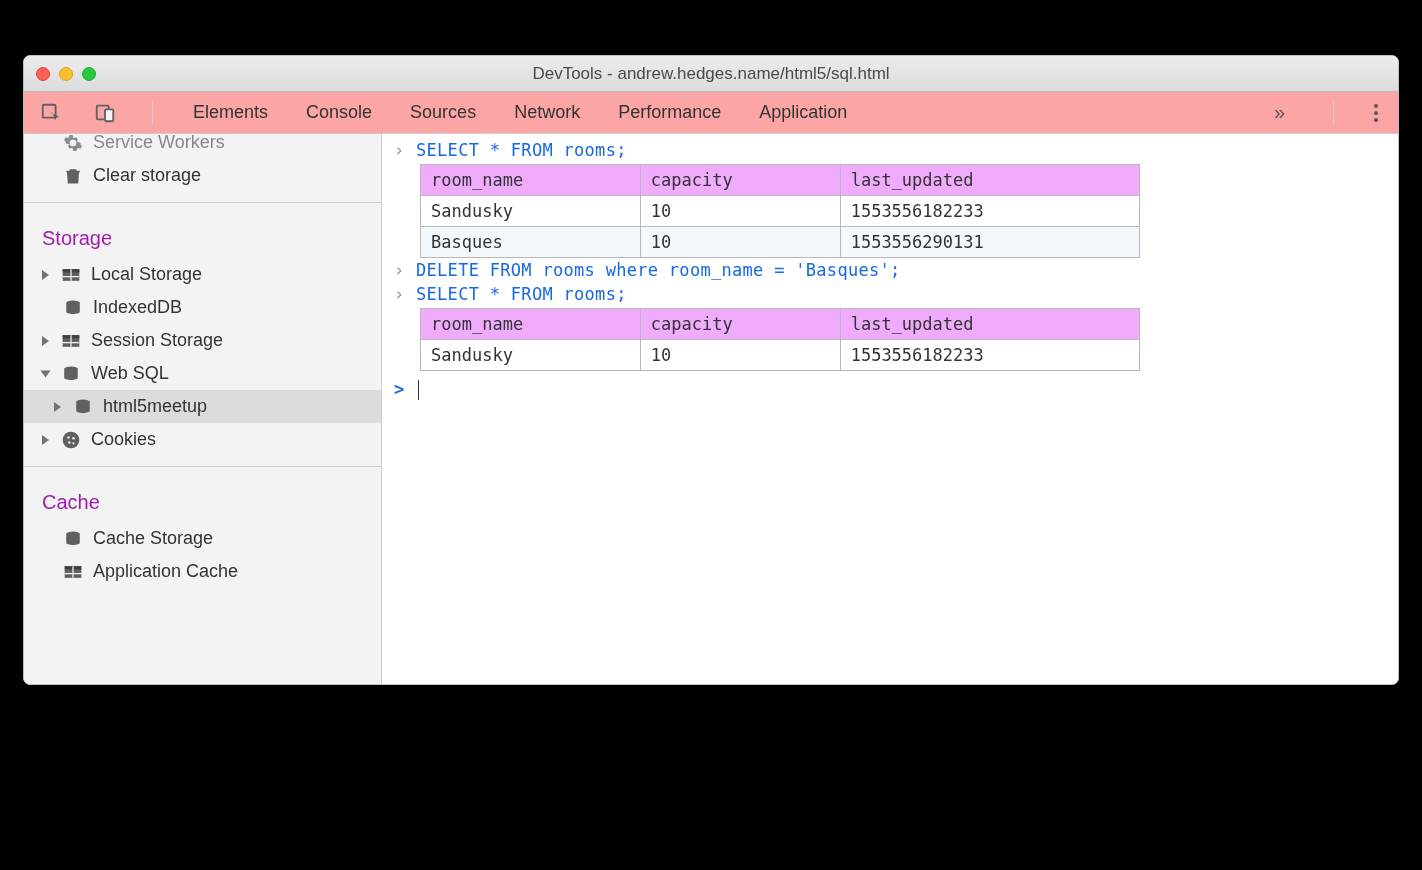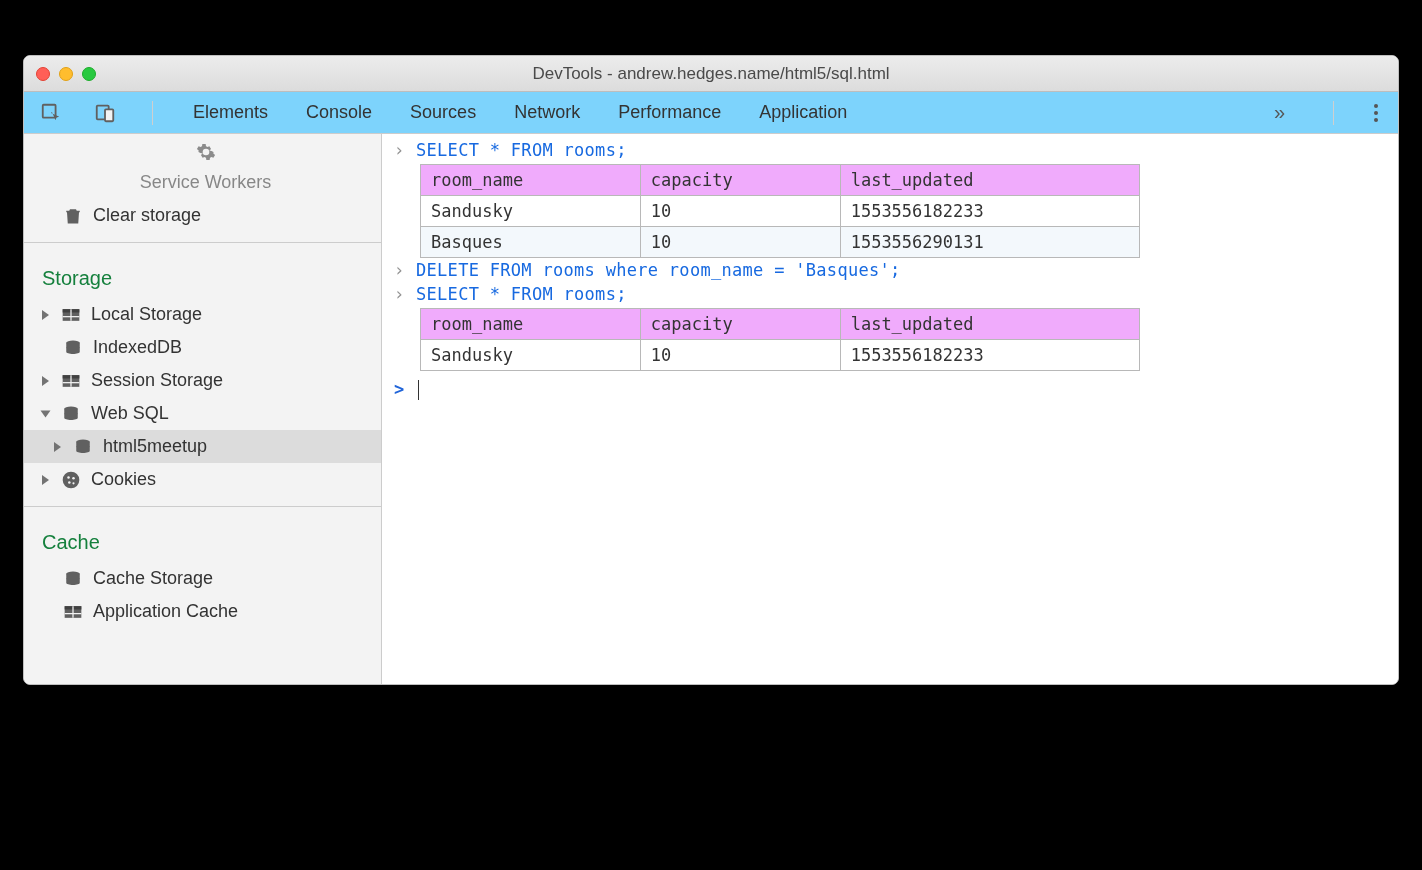--- a/index.html
+++ b/index.html
@@ -40,21 +40,21 @@
   .dot.yellow { background:#ffbd2e; border:1px solid #e1a116; }
   .dot.green { background:#28c940; border:1px solid #1dad2b; }
   .title {
     flex:1;
     text-align: center;
     font-size: 17px;
     color: #4a4a4a;
   }
   .toolbar {
     height: 42px;
-    background: #7dd3fc;
+    background: #fca5a5;
     border-bottom: 1px solid #ccc;
     display: flex;
     align-items: center;
     padding: 0 14px;
     gap: 28px;
   }
   .toolbar .icon-btn {
     color: #606060;
     display:flex;
     align-items:center;
@@ -114,21 +114,21 @@
     margin-right: 2px;
     flex:0 0 auto;
   }
   .item .tri.down {
     transform: rotate(90deg);
   }
   .item .spacer { width: 11px; flex:0 0 auto;}
   .item .ico { width:20px; display:flex; justify-content:center; color:#606060; flex:0 0 auto;}
   .category {
     font-size: 20px;
-    color:#15803d;
+    color:#a21caf;
     padding: 14px 0 8px 18px;
   }
   .divider {
     height:1px;
     background:#ccc;
     margin: 10px 0;
   }
   .item.indent1 { padding-left: 30px; text-align: center; }
   .item.selected { background:#dcdcdc; }
   .truncated { color:#5a5a5a; opacity:0.7; overflow:hidden; }
@@ -222,21 +222,21 @@
     <div class="kebab">
       <span></span>
         <span></span>
         <span></span>
     </div>
   </div>
 
   <div class="body">
 
     <div class="sidebar">
-      <div class="item truncated" style="margin-top:-8px;flex-direction:column;">
+      <div class="item truncated" style="margin-top:-8px;">
         <span class="spacer"></span>
         <span class="ico">
           <svg width="20" height="20" viewBox="0 0 24 24" fill="#606060">
               <path d="M12 8a4 4 0 100 8 4 4 0 000-8zm9 4a9 9 0 01-.2 1.9l2.1 1.6-2 3.5-2.5-1a7 7 0 01-1.6.9l-.4 2.6h-4l-.4-2.6a7 7 0 01-1.6-.9l-2.5 1-2-3.5 2.1-1.6A9 9 0 013 12a9 9 0 01.2-1.9L1.1 8.5l2-3.5 2.5 1a7 7 0 011.6-.9L7.6 2.5h4l.4 2.6a7 7 0 011.6.9l2.5-1 2 3.5-2.1 1.6A9 9 0 0121 12z"></path>
             </svg>
         </span>
         <span>Service Workers</span>
       </div>
       <div class="item">
         <span class="spacer"></span>

